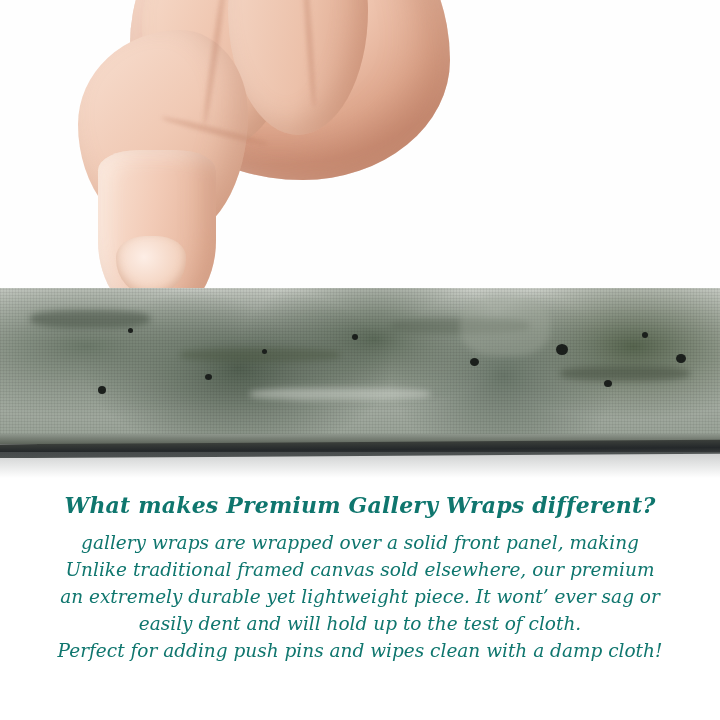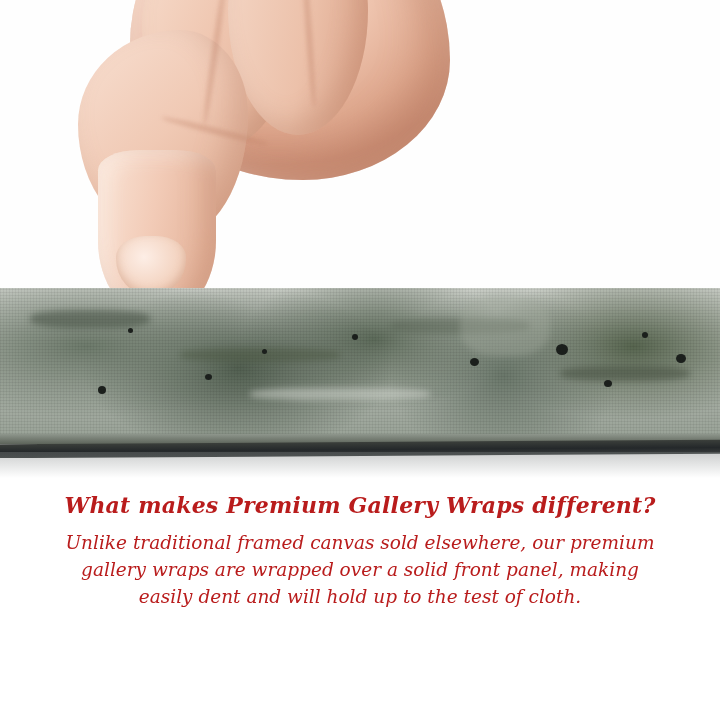--- a/index.html
+++ b/index.html
@@ -163,21 +163,21 @@
     background: linear-gradient(180deg, rgba(120,125,125,0.38) 0%, rgba(255,255,255,0) 100%);
   }
 
   
   .caption {
     position: absolute;
     left: 0;
     top: 492px;
     width: 720px;
     text-align: center;
-    color: #b91c1c;
+    color: #0f766e;
     font-family: "DejaVu Serif", serif;
   }
   .caption .headline {
     font-size: 22px;
     font-style: italic;
     font-weight: 700;
     letter-spacing: 0.2px;
     margin-bottom: 11px;
   }
   .caption .body-line {
@@ -224,18 +224,20 @@
       <div class="speck" style="left:642px; top:44px; width:6px; height:6px;"></div>
       <div class="speck" style="left:128px; top:40px; width:5px; height:5px;"></div>
     </div>
     <div class="canvas-bottom-edge"></div>
     <div class="canvas-side"></div>
   </div>
   <div class="slab-shadow"></div>
 
   <div class="caption">
     <div class="headline">What makes Premium Gallery Wraps different?</div>
+    <div class="body-line">gallery wraps are wrapped over a solid front panel, making</div>
     <div class="body-line">Unlike traditional framed canvas sold elsewhere, our premium</div>
-    <div class="body-line">gallery wraps are wrapped over a solid front panel, making</div>
+    <div class="body-line">an extremely durable yet lightweight piece. It wont’ ever sag or</div>
     <div class="body-line">easily dent and will hold up to the test of cloth.</div>
+    <div class="body-line">Perfect for adding push pins and wipes clean with a damp cloth!</div>
   </div>
 
 </div>
 
 </body></html>

